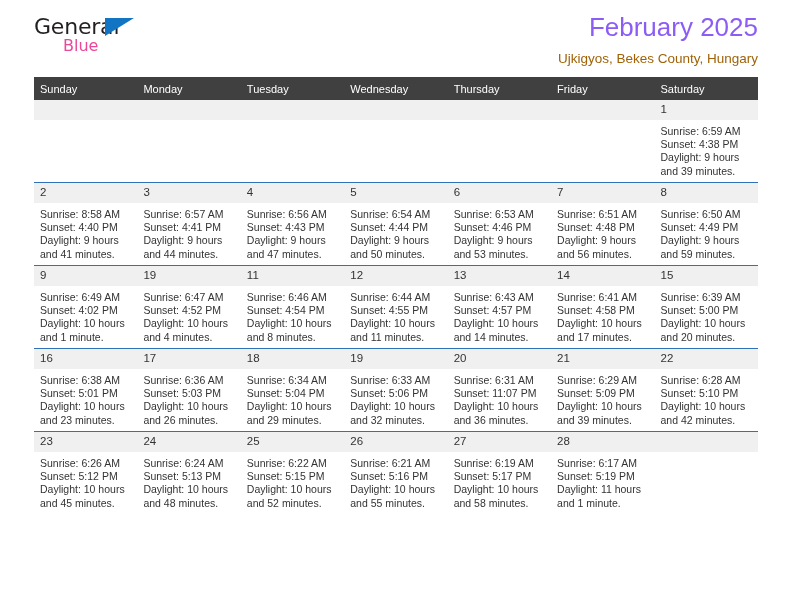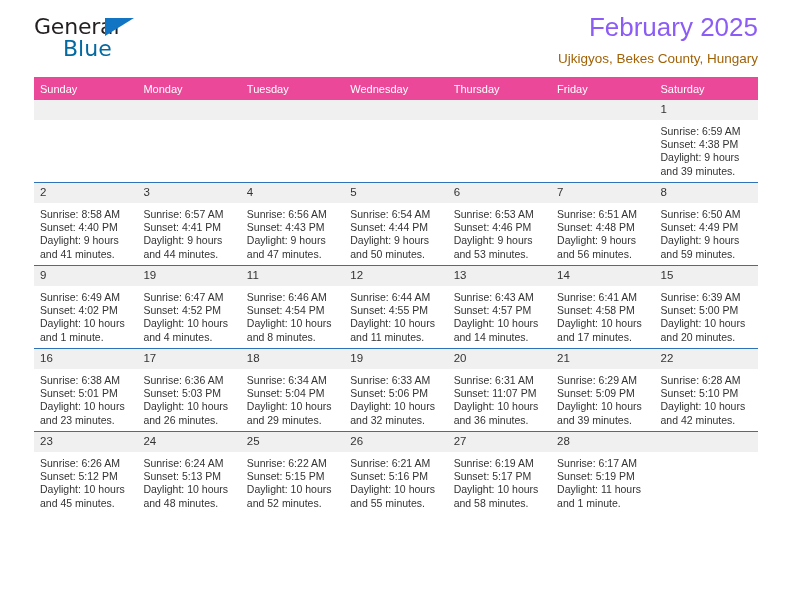--- a/index.html
+++ b/index.html
@@ -49,22 +49,22 @@
     top: 4px;
     width: 0;
     height: 0;
     border-left: 29px solid #1275c4;
     border-bottom: 18px solid transparent;
   }
   .logo-blue {
     position: absolute;
     left: 29px;
     top: 22px;
-    font-size: 22px;
-    color: #0369a1;
+    font-size: 16px;
+    color: #ec4899;
     font-family: "DejaVu Sans", sans-serif;
     font-weight: 400;
   }
   .title-block {
     position: absolute;
     right: 0;
     top: 10px;
     text-align: right;
   }
   .cal-title {
@@ -83,21 +83,21 @@
     white-space: nowrap;
   }
 
   
   .calendar {
     width: 724px;
     border-collapse: collapse;
     table-layout: fixed;
   }
   .calendar th {
-    background: #ec4899;
+    background: #404040;
     color: #ffffff;
     font-size: 11px;
     font-weight: 400;
     text-align: left;
     padding: 5px 0 5px 6px;
     height: 13px;
     border: none;
   }
   .calendar td {
     vertical-align: top;

